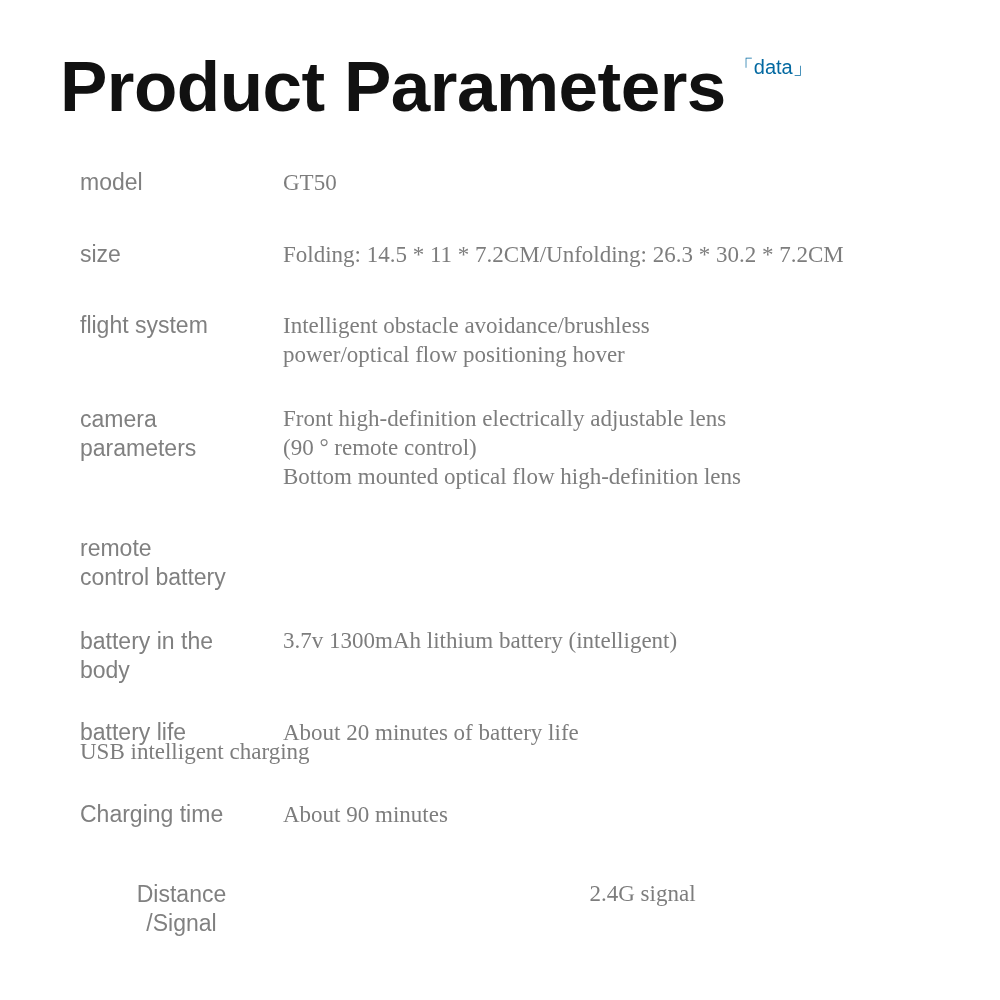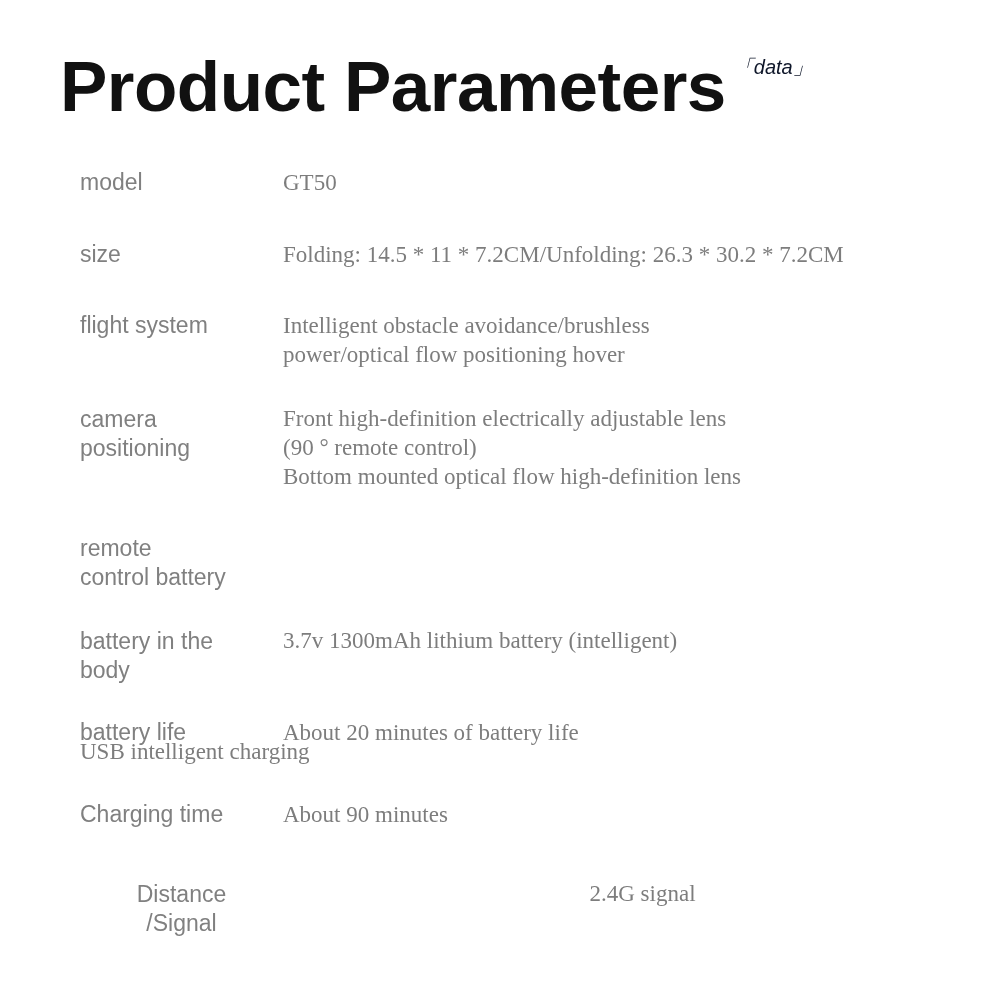--- a/index.html
+++ b/index.html
@@ -40,27 +40,26 @@
     letter-spacing: -0.5px;
     color: #111111;
     line-height: 86px;
     vertical-align: top;
   }
   .title-sup {
     display: inline-block;
     font-family: "Liberation Sans", sans-serif;
     font-size: 20px;
     font-weight: 400;
-    color: #0f172a;
+    color: #0369a1;
     line-height: 20px;
     vertical-align: top;
     margin-left: 8px;
     margin-top: 13px;
     letter-spacing: 0px;
-    font-style: italic;
   }
 
   
   .spec-table {
     position: absolute;
     left: 0;
     top: 150px;
     width: 1000px;
   }
 
@@ -136,21 +135,21 @@
     </div>
 
     <div class="spec-row row-flight">
       <div class="spec-label">flight system</div>
       <div class="spec-value">Intelligent obstacle avoidance/brushless
 power/optical flow positioning hover</div>
     </div>
 
     <div class="spec-row row-camera">
       <div class="spec-label">camera
-positioning</div>
+parameters</div>
       <div class="spec-value">Front high-definition electrically adjustable lens
  (90 ° remote control)
 Bottom mounted optical flow high-definition lens</div>
     </div>
 
     <div class="spec-row row-remote">
       <div class="spec-label">remote
 control battery</div>
       <div class="spec-value">USB intelligent charging</div>
     </div>

